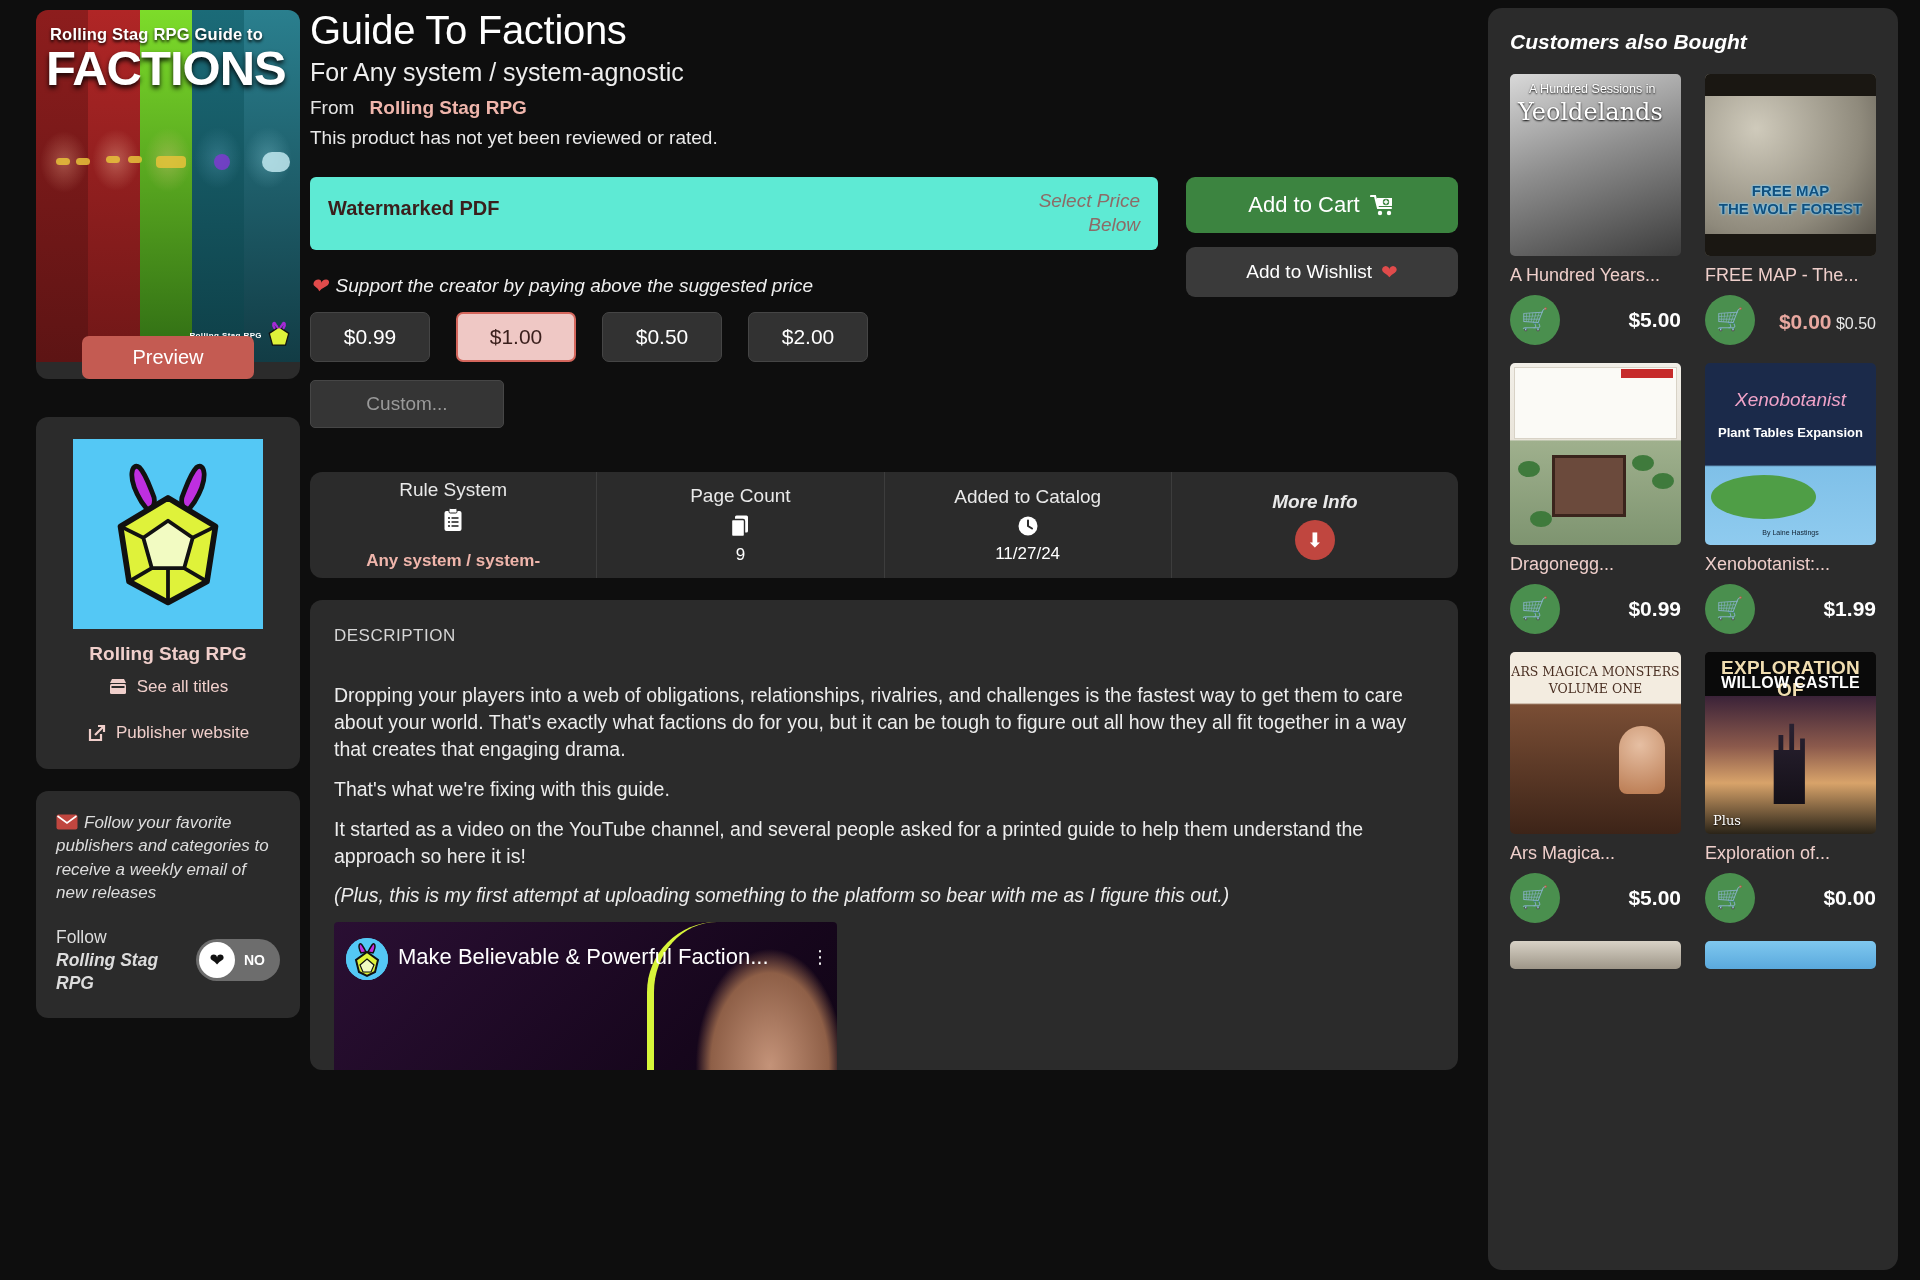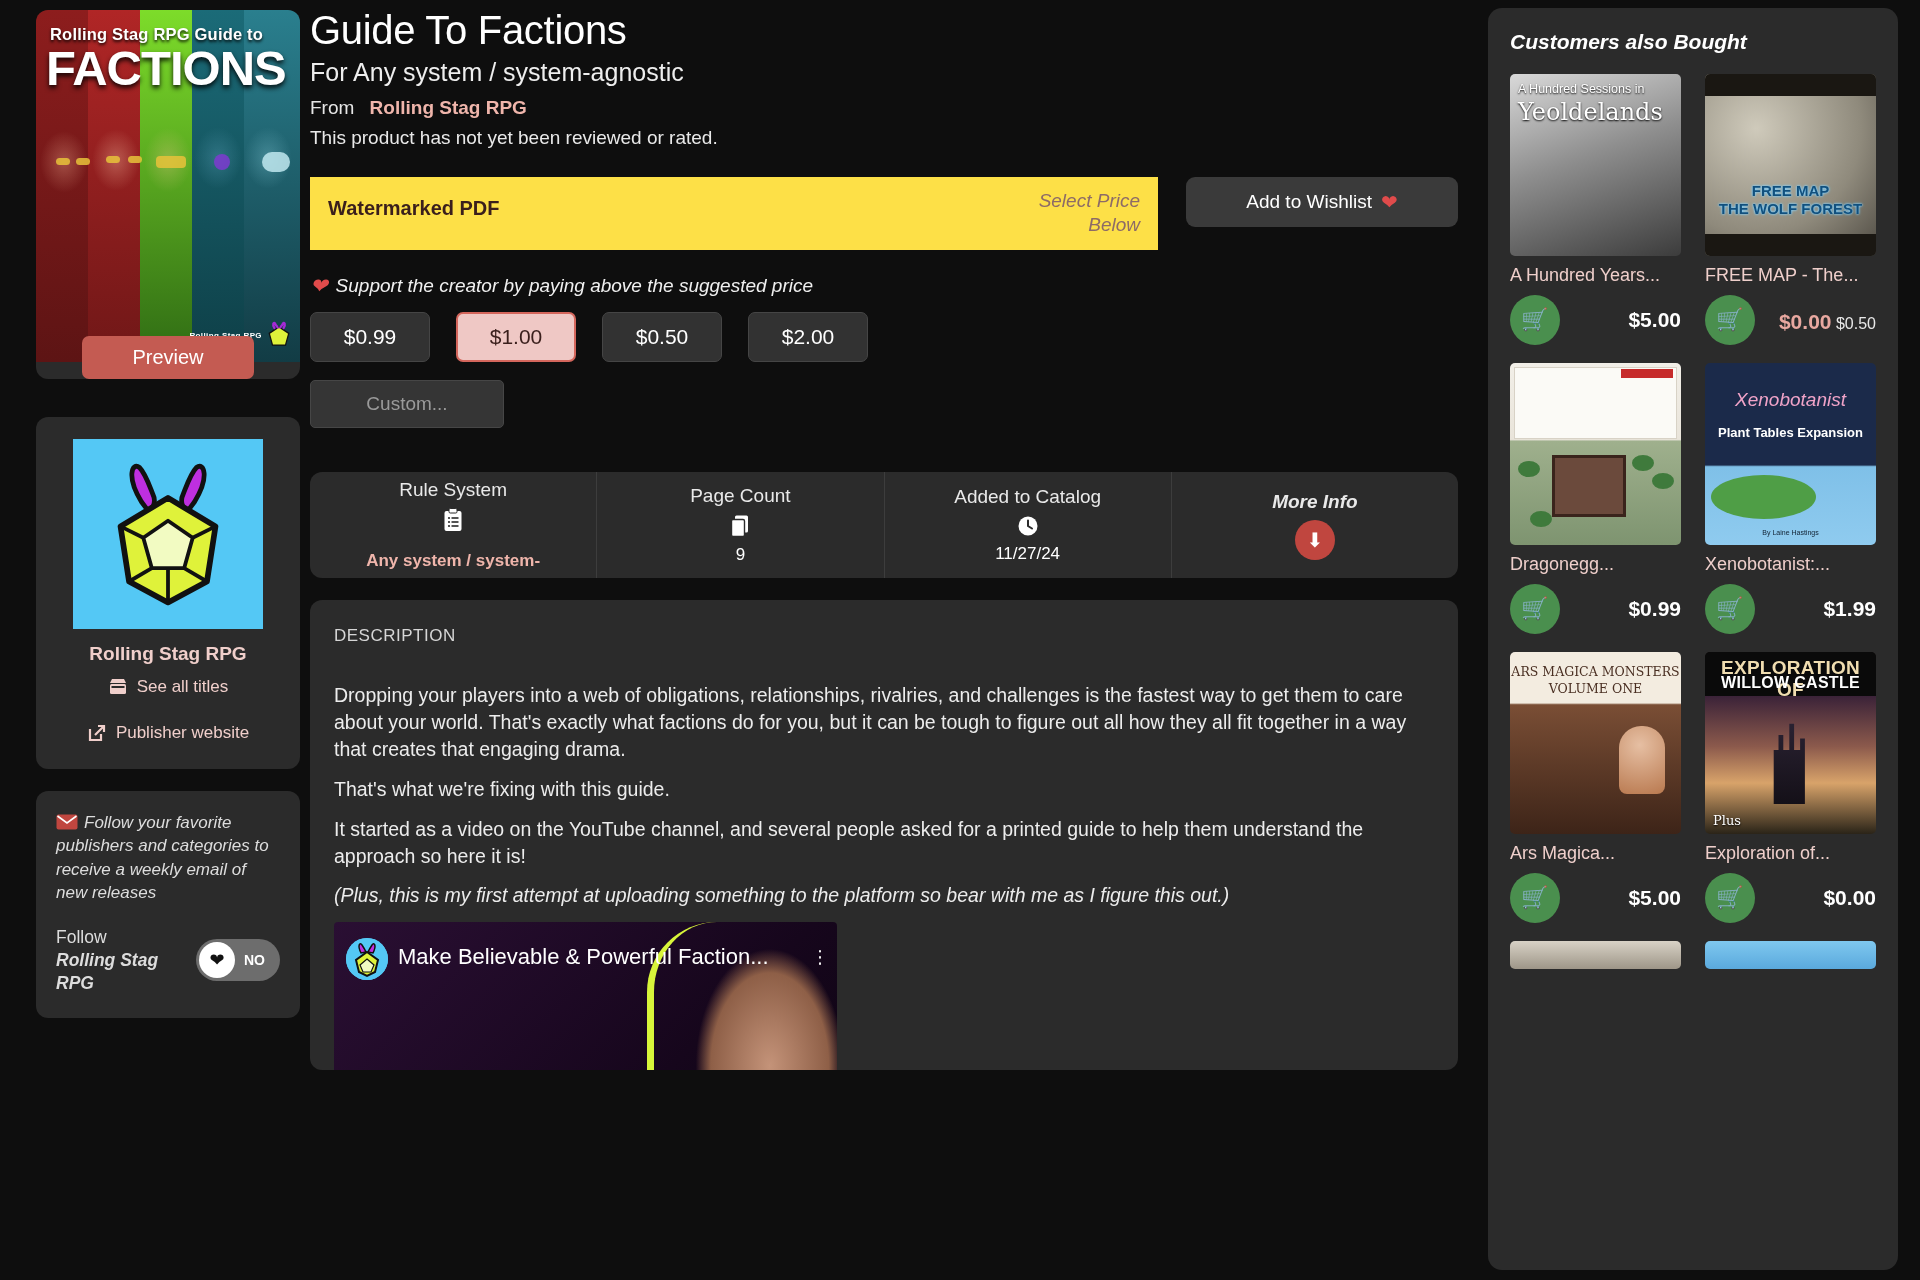--- a/index.html
+++ b/index.html
@@ -94,21 +94,21 @@
   .center-col { flex: 1 1 auto; padding: 8px 22px 0 10px; min-width:0; }
   .prod-title { font-size: 40px; font-weight: 400; color:#fff; line-height:1.1; letter-spacing:-.3px;}
   .prod-sub { font-size: 25px; color:#eee; margin-top: 6px; font-weight: 300; }
   .from-row { margin-top: 10px; font-size: 19px; color:#e6e6e6; }
   .from-row .pub { color:#efb5ab; font-weight: bold; margin-left: 10px; cursor:pointer; }
   .rating-note { margin-top: 8px; font-size: 19px; color:#e9e9e9; }
 
   .buy-area { display:flex; gap: 28px; margin-top: 28px; align-items: flex-start; }
   .buy-left { flex: 1 1 auto; min-width: 0; }
   .format-bar {
-    background:#fde047; border-radius: 0; height: 73px; padding: 12px 18px;
+    background:#5eead4; border-radius: 6px; height: 73px; padding: 12px 18px;
     display:flex; justify-content: space-between; align-items:flex-start;
   }
   .format-name { color:#3a1f1c; font-weight: bold; font-size: 20px; padding-top: 8px; }
   .format-hint {
     color:#8d6b67; font-style: italic; font-size: 19px; text-align:right; line-height:1.25;
   }
   .support-note {
     margin-top: 24px; font-size: 19px; font-style: italic; color:#f0f0f0;
     display:flex; align-items:center; gap: 8px;
   }
@@ -206,21 +206,21 @@
     width: 50px; height: 50px; border-radius:50%; background:#4a8f4e; color:#fff;
     display:flex; align-items:center; justify-content:center; font-size:22px; cursor:pointer;
   }
   .prod-price { font-size: 21px; color:#fff; font-weight:bold; }
   .prod-price.free { color:#e8a8a0; }
   .price-wrap { text-align:right; }
   .price-below { display:block; margin-top: 4px; }
 
   
   .t-yeo { background: linear-gradient(160deg,#d9d9d9 0%,#8e8e8e 45%,#3c3c3c 100%); }
-  .t-yeo .cap { position:absolute; top:8px; left:8px; right:8px; color:#fff; font-size:12.5px; text-shadow:0 1px 2px #000;}
+  .t-yeo .cap { position:absolute; top:8px; left:19px; right:8px; color:#fff; font-size:12.5px; text-shadow:0 1px 2px #000;}
   .t-yeo .cap2 { position:absolute; top:24px; left:8px; color:#fff; font-size:24px; font-family:"DejaVu Serif",serif; text-shadow:0 1px 2px #000;}
   .t-wolf { background: radial-gradient(circle at 30% 30%, #cfcabb, #8f8a7c 60%, #4e4a42 100%); }
   .t-wolf .bar { position:absolute; left:0; right:0; height: 22px; background:#1a1712; }
   .t-wolf .lbl { position:absolute; left:0; right:0; text-align:center; color:#12507d;
      font-weight:bold; font-size: 15px; text-shadow: 0 0 3px #7fd0ff,0 0 2px #7fd0ff; line-height:1.18;}
   .t-drag { background: linear-gradient(180deg,#f2efe8 0%,#e9e4da 42%,#9fb08d 43%,#7e9470 100%); }
   .t-drag .top { position:absolute; top:4px; left:4px; right:4px; height: 72px; background:#fbfaf6;
      border:1px solid #d8d2c6; }
   .t-drag .redbox { position:absolute; top:6px; right:8px; width: 52px; height: 9px; background:#c62b2b; }
   .t-drag .map { position:absolute; left: 42px; top: 92px; width: 74px; height: 62px;
@@ -363,20 +363,31 @@
         <div class="price-row">
           <button class="price-btn">$0.99</button>
           <button class="price-btn sel">$1.00</button>
           <button class="price-btn">$0.50</button>
           <button class="price-btn">$2.00</button>
         </div>
         <button class="custom-btn">Custom...</button>
       </div>
 
       <div class="buy-right">
+        <button class="cart-btn">
+          <span>Add to Cart</span>
+          <svg width="26" height="22" viewBox="0 0 26 22">
+            <path d="M1,2 L5,2 L8,14 L21,14" fill="none" stroke="#fff" stroke-width="2.2" stroke-linecap="round"></path>
+            <rect x="7" y="4" width="15" height="8" fill="#fff"></rect>
+            <circle cx="16" cy="8" r="3.2" fill="#3c8440"></circle>
+            <path d="M16,5.8 L16,10.2 M13.8,8 L18.2,8" stroke="#fff" stroke-width="1.4"></path>
+            <circle cx="10" cy="19" r="2.2" fill="#fff"></circle>
+              <circle cx="19" cy="19" r="2.2" fill="#fff"></circle>
+          </svg>
+        </button>
         <button class="ghost-btn">
           <span>Add to Wishlist</span>
           <span style="color:#e04b4b;font-size:20px">❤</span>
         </button>
       </div>
     </div>
 
     <div class="meta-strip">
       <div class="meta-cell">
         <div class="meta-label">Rule System</div>

